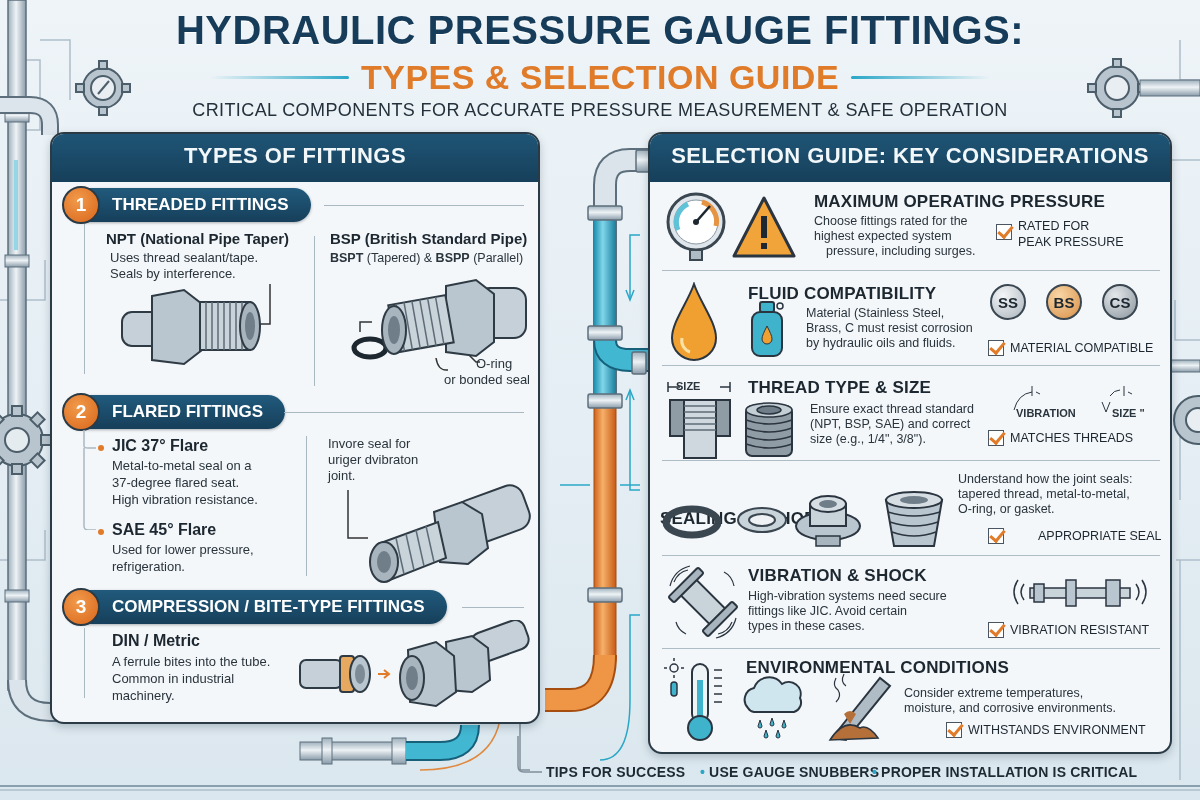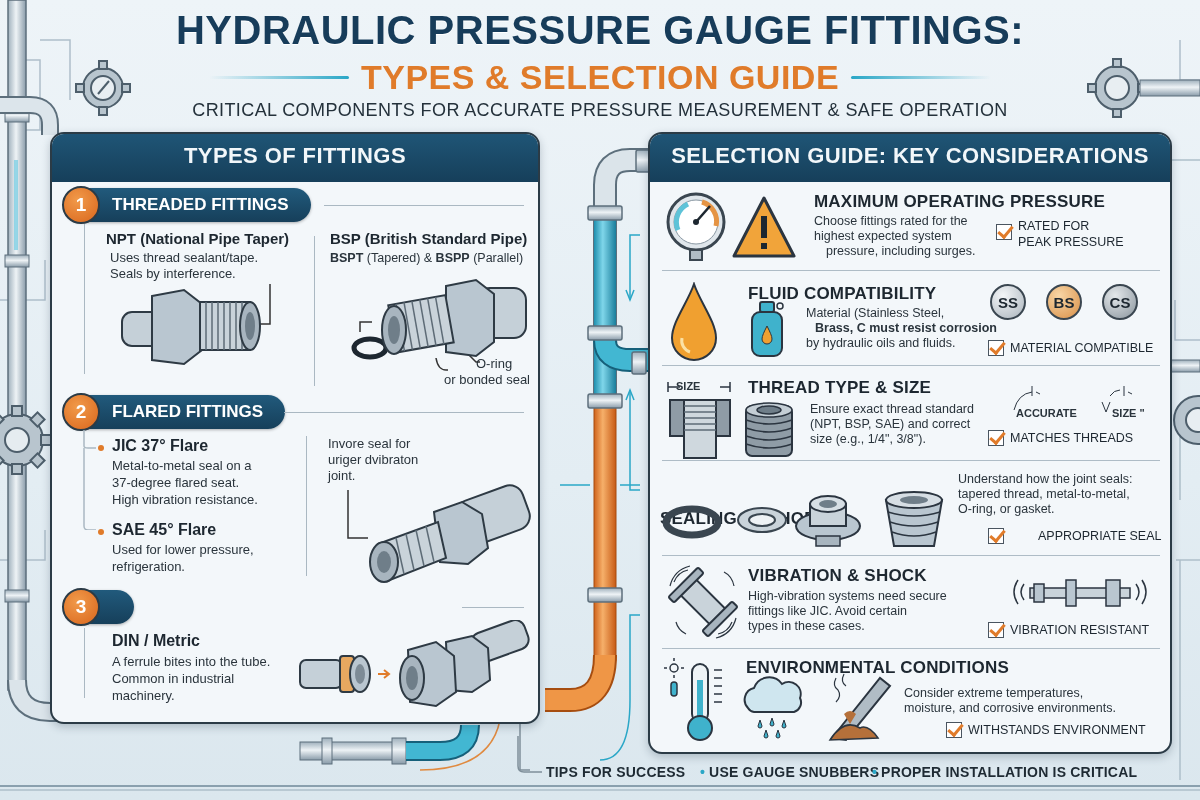--- a/index.html
+++ b/index.html
@@ -313,20 +313,21 @@
         <line x1="68" y1="56" x2="76" y2="92"></line>
         <line x1="78" y1="52" x2="86" y2="88"></line>
         <line x1="88" y1="48" x2="96" y2="84"></line>
     </g>
     <ellipse cx="46" cy="84" rx="14" ry="20" fill="#a8b5bf" stroke="#2e3a44" stroke-width="2"></ellipse>
     <ellipse cx="46" cy="84" rx="7" ry="11" fill="#6f7e89"></ellipse>
   </svg>
 
   <div class="sec-pill" style="top:456px;">
     <span class="sec-num">3</span>
+    <span>COMPRESSION / BITE-TYPE FITTINGS</span>
   </div>
   <div class="sec-rule" style="left:410px; top:473px; width:62px;"></div>
   <div class="vrule" style="left:32px; top:494px; height:70px;"></div>
   <div class="label-bold" style="left:60px; top:498px; font-size:16px;">DIN / Metric</div>
   <div class="label-text" style="left:60px; top:520px;">A ferrule bites into the tube.</div>
   <div class="label-text" style="left:60px; top:537px;">Common in industrial</div>
   <div class="label-text" style="left:60px; top:554px;">machinery.</div>
 
   <svg style="position:absolute; left:244px; top:486px;" width="240" height="92">
     <rect x="4" y="40" width="42" height="28" rx="6" fill="#c5d0d8" stroke="#2e3a44" stroke-width="2"></rect>
@@ -376,21 +377,21 @@
     <path d="M14 56 A12 12 0 0 0 22 70" stroke="#fbe1a4" stroke-width="3" fill="none"></path>
     <g>
       <rect x="84" y="30" width="30" height="44" rx="8" fill="#3fb2cc" stroke="#2b3540" stroke-width="2"></rect>
       <rect x="92" y="20" width="14" height="10" rx="2" fill="#3fb2cc" stroke="#2b3540" stroke-width="2"></rect>
       <circle cx="112" cy="24" r="3" fill="none" stroke="#2b3540" stroke-width="1.5"></circle>
       <path d="M99 44 C96 50 94 54 94 57 A5 5 0 0 0 104 57 C104 54 102 50 99 44 Z" fill="#f0a030" stroke="#2b3540" stroke-width="1"></path>
     </g>
   </svg>
   <div class="row-title" style="left:98px; top:150px;">FLUID COMPATIBILITY</div>
   <div class="row-desc" style="left:156px; top:172px;">Material (Stainless Steel,</div>
-  <div class="row-desc" style="left:165px; top:187px;font-weight:bold;">Brass, C must resist corrosion</div>
+  <div class="row-desc" style="left:156px; top:187px;">Brass, C must resist corrosion</div>
   <div class="row-desc" style="left:156px; top:202px;">by hydraulic oils and fluids.</div>
   <div class="mat-badge" style="left:340px; top:150px; background: radial-gradient(circle at 35% 30%, #f4f6f8, #aab4bc);">SS</div>
   <div class="mat-badge" style="left:396px; top:150px; background: radial-gradient(circle at 35% 30%, #f8d6a6, #d99048);">BS</div>
   <div class="mat-badge" style="left:452px; top:150px; background: radial-gradient(circle at 35% 30%, #e4e8eb, #8a959d);">CS</div>
   <div class="check" style="left:338px; top:206px;">
     <span class="cbox"></span>
     <span>MATERIAL COMPATIBLE</span>
   </div>
   <div class="row-rule" style="top:231px;"></div>
 
@@ -419,21 +420,21 @@
   </svg>
   <div class="row-desc" style="left:26px; top:245px; font-weight:700; font-size:11px;">SIZE</div>
   <div class="row-title" style="left:98px; top:244px;">THREAD TYPE &amp; SIZE</div>
   <div class="row-desc" style="left:160px; top:268px;">Ensure exact thread standard</div>
   <div class="row-desc" style="left:160px; top:283px;">(NPT, BSP, SAE) and correct</div>
   <div class="row-desc" style="left:160px; top:298px;">size (e.g., 1/4", 3/8").</div>
   <svg style="position:absolute; left:360px; top:250px;" width="140" height="36">
     <path d="M4 26 Q8 10 22 8 M22 2 V12 M26 8 L30 10" stroke="#2b3540" stroke-width="1" fill="none"></path>
     <path d="M92 18 L96 28 L100 18 M100 12 Q104 6 110 6 M114 2 V12 M118 8 L122 10" stroke="#2b3540" stroke-width="1" fill="none"></path>
   </svg>
-  <div class="row-desc" style="left:366px; top:272px; font-weight:700; font-size:11px;">ACCURATE</div>
+  <div class="row-desc" style="left:366px; top:272px; font-weight:700; font-size:11px;">VIBRATION</div>
   <div class="row-desc" style="left:462px; top:272px; font-weight:700; font-size:11px;">SIZE "</div>
   <div class="check" style="left:338px; top:296px;">
     <span class="cbox"></span>
     <span>MATCHES THREADS</span>
   </div>
   <div class="row-rule" style="top:326px;"></div>
 
   <div class="row-title" style="left:10px; top:336px;margin-top:39px;">SEALING METHOD</div>
   <svg style="position:absolute; left:12px; top:356px;" width="290" height="60">
     <g>

